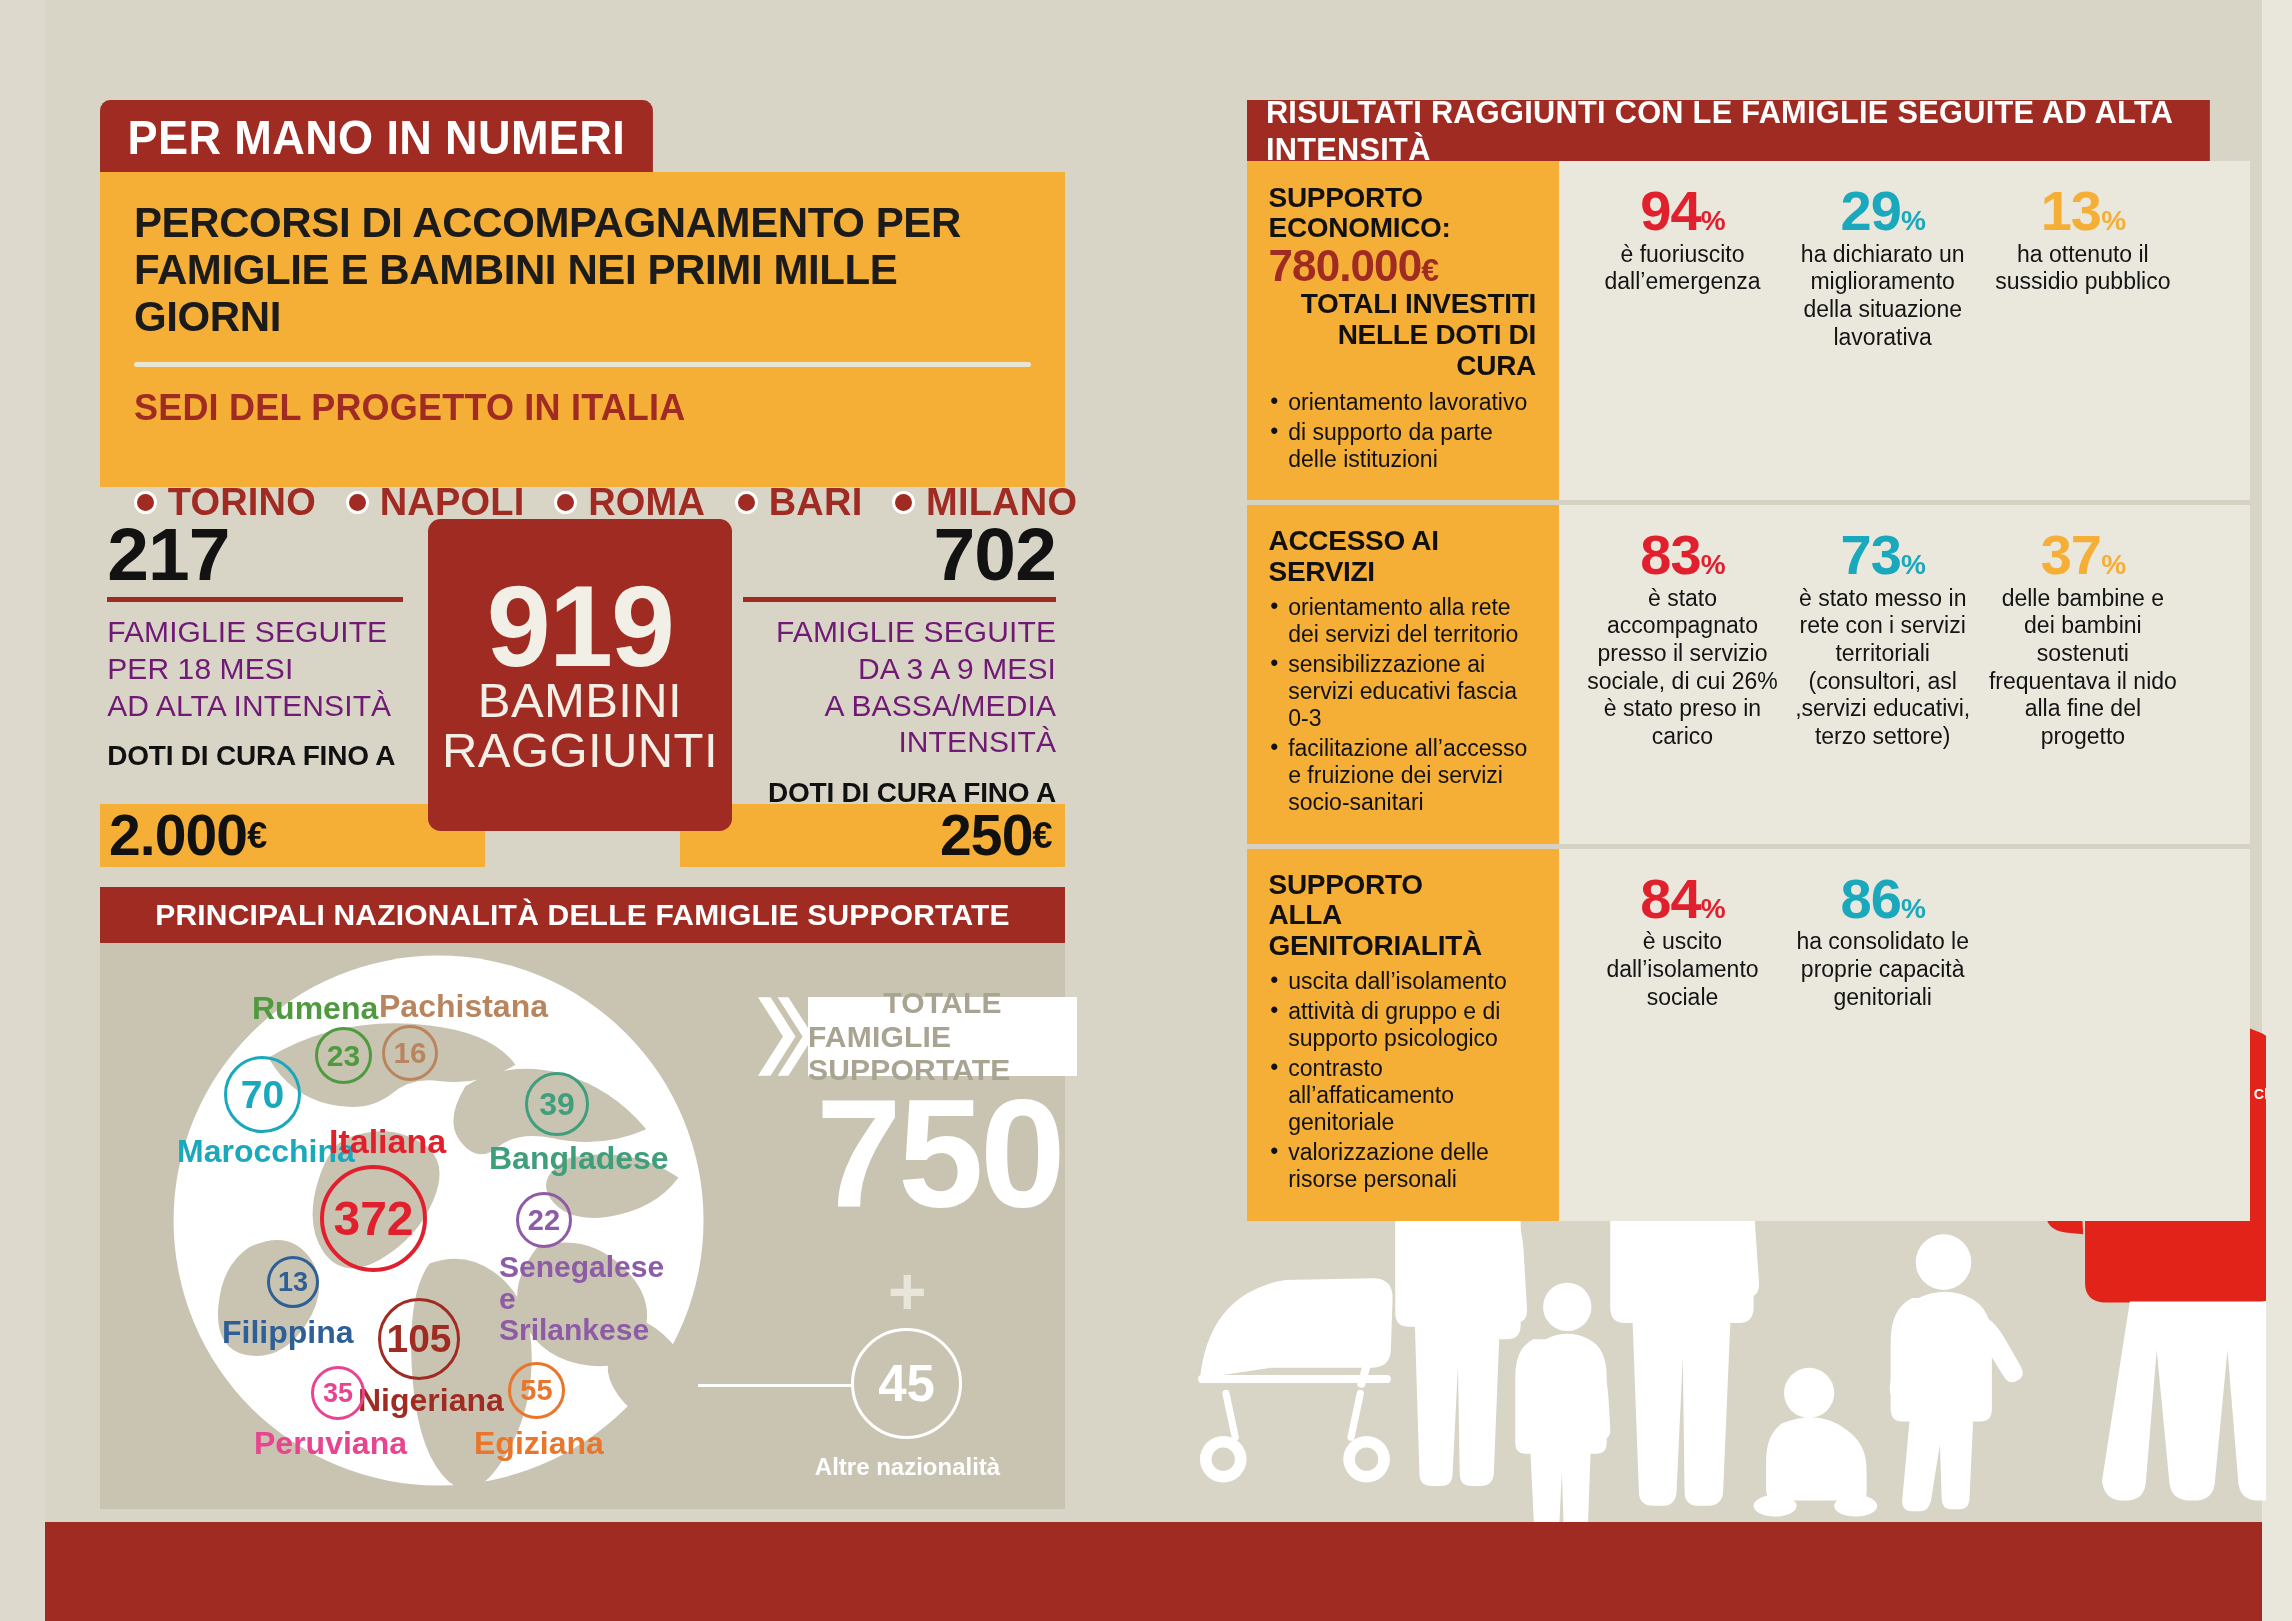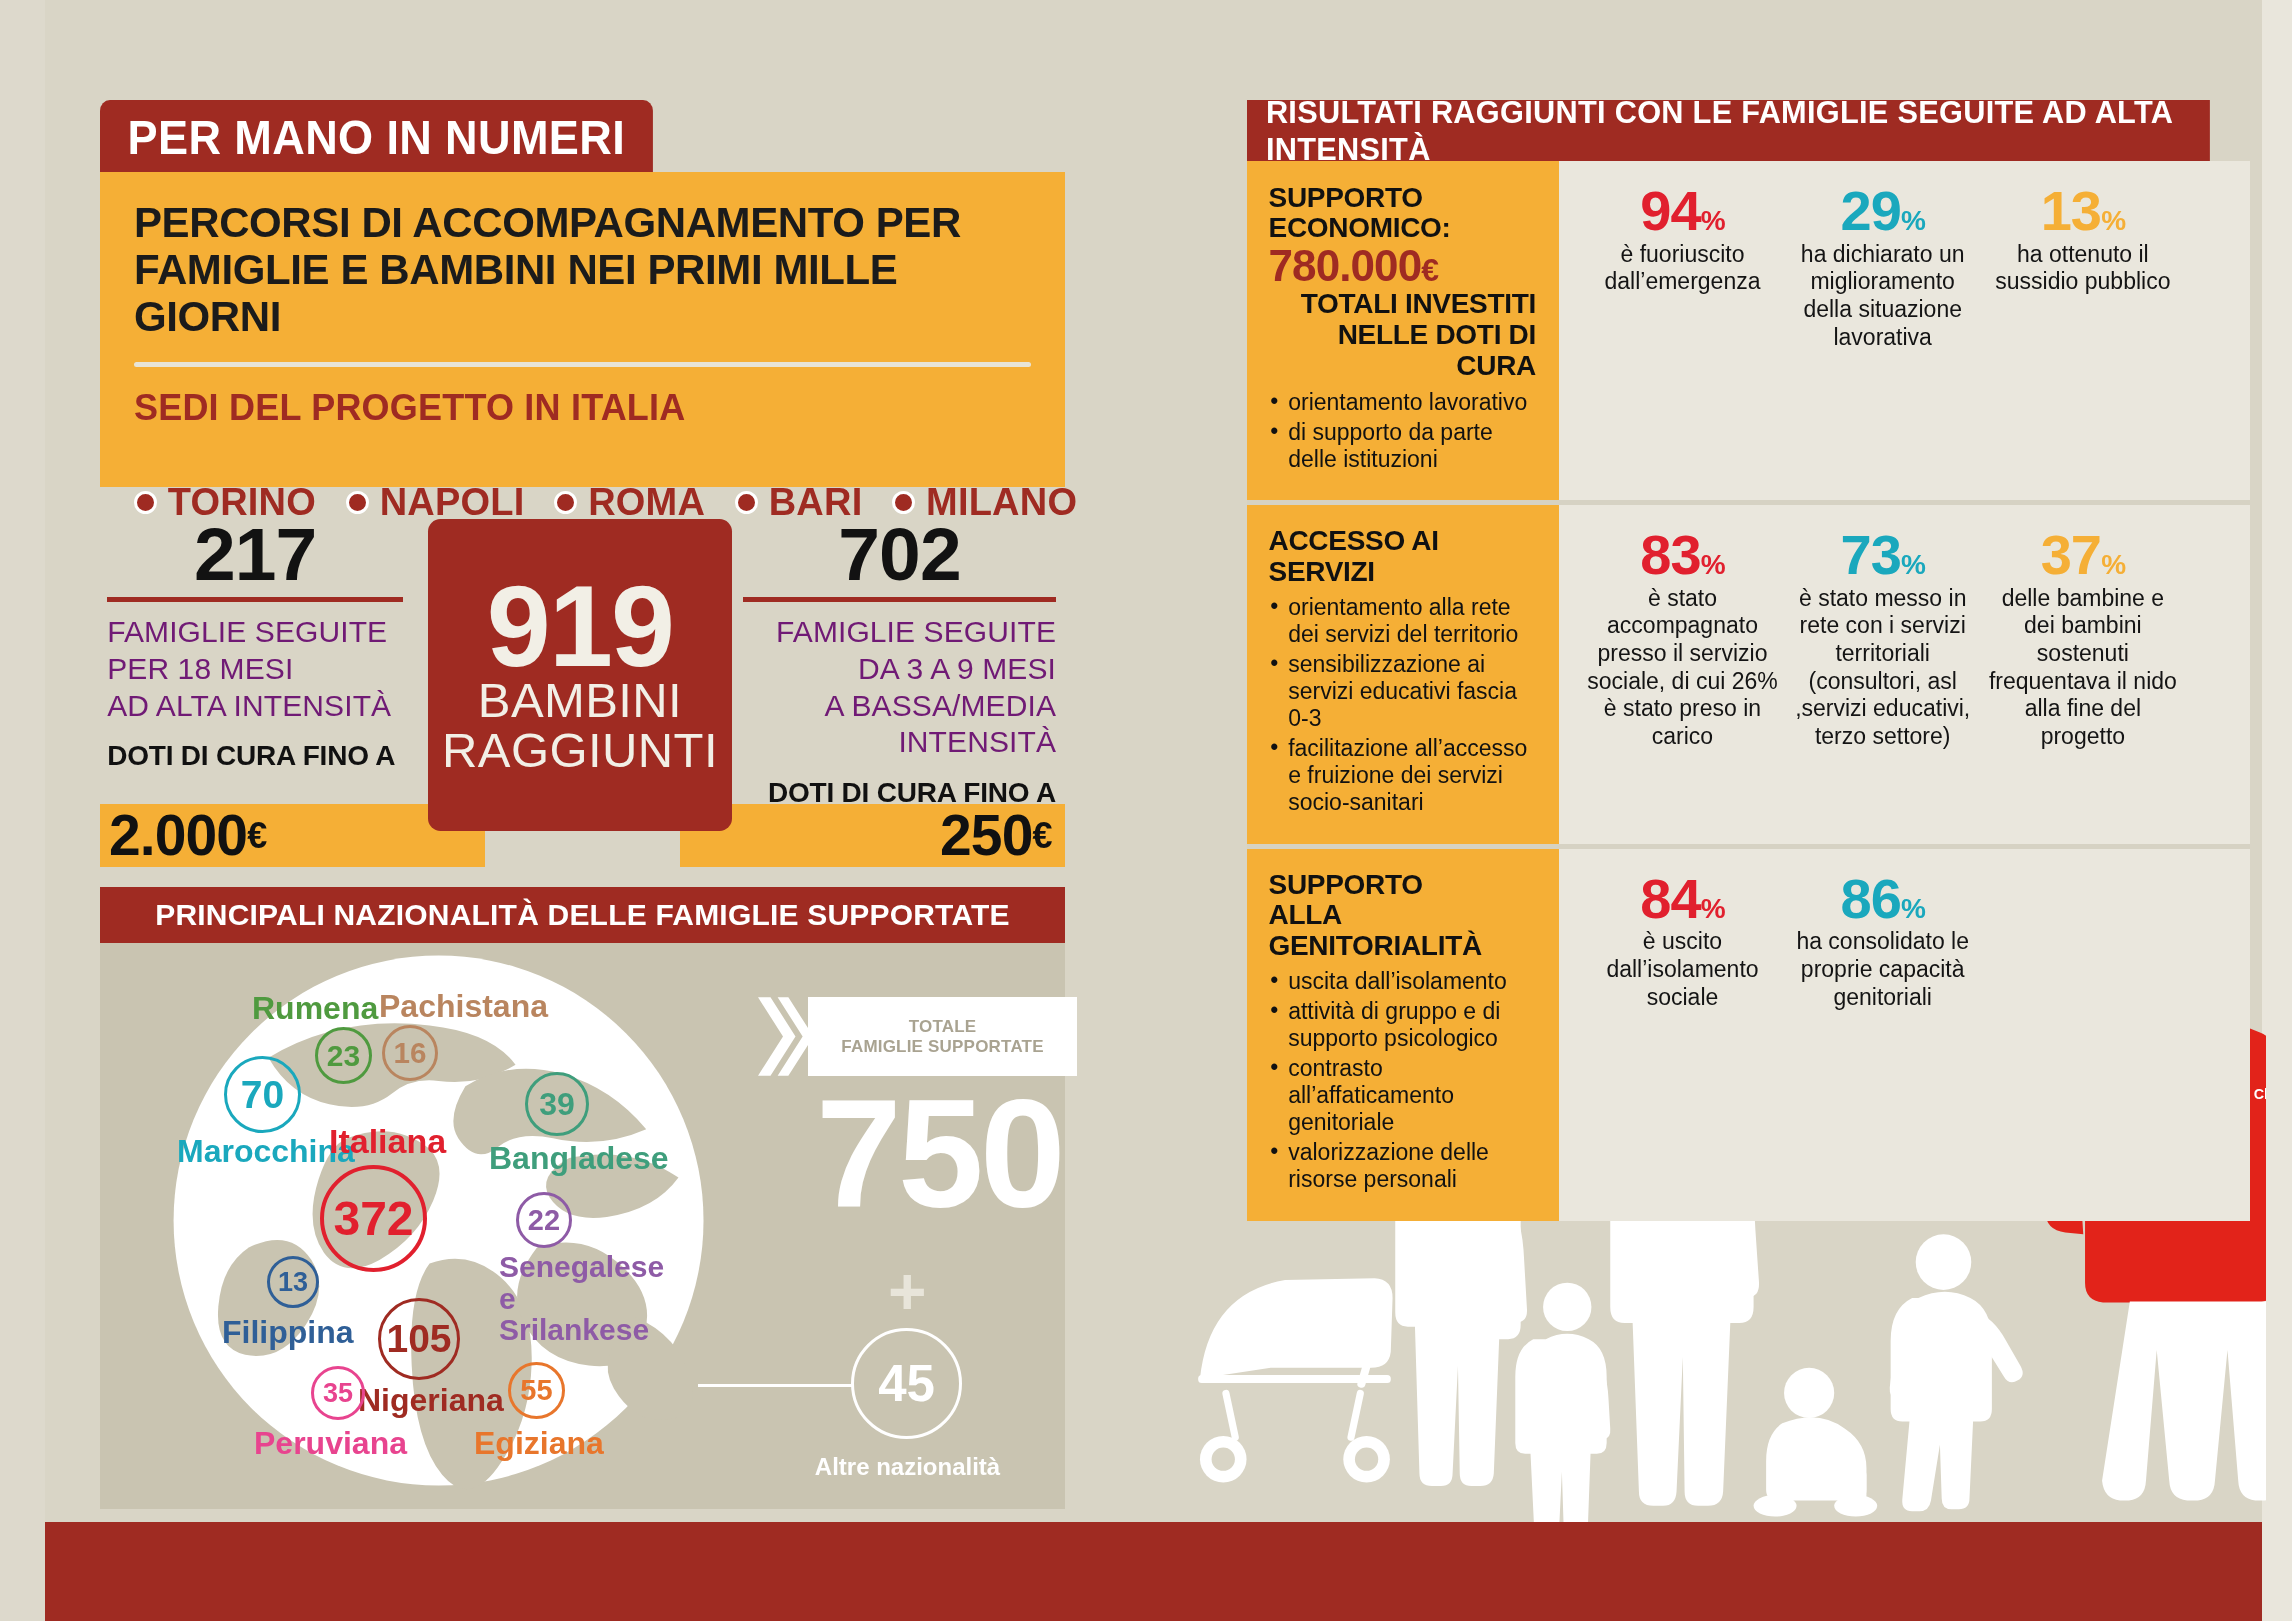--- a/index.html
+++ b/index.html
@@ -55,21 +55,21 @@
     width: 23px; height: 23px; border-radius: 50%;
     background: #9f2b22; border: 3.6px solid #ffffff;
   }
   .city .nm { font-size: 38px; color: #9f2b22; font-weight: 600; letter-spacing: 0.2px; }
 
   
   .stats { position: absolute; left: 100px; top: 519px; width: 965px; height: 340px; }
   .stat-col { position: absolute; top: 0; width: 296px; }
   .stat-left { left: 7.2px; text-align: left; }
   .stat-right { right: 9px; text-align: right; width: 313px; }
-  .stat-num { font-size: 75px; font-weight: bold; color: #121212; line-height: .95; letter-spacing: -0.9px; text-align: center;}
+  .stat-num { font-size: 75px; font-weight: bold; color: #121212; line-height: .95; letter-spacing: -0.9px;}
   .stat-rule { height: 4.5px; background: #9f2b22; margin: 7.2px 0 12.5px 0; }
   .stat-desc { font-size: 30px; line-height: 1.22; color: #701a75; letter-spacing: 0.1px; }
   .stat-doti { font-size: 28px; font-weight: bold; color: #111; margin-top: 16px; letter-spacing: -0.2px;}
   .euro-band {
     position: absolute; top: 285px; height: 63px; background: #f5af36;
     display: flex; align-items: center;
   }
   .euro-left { left: 0; width: 385px; justify-content: flex-start; padding-left: 9px;}
   .euro-right { right: 0; width: 385px; justify-content: flex-end; padding-right: 12.5px;}
   .euro-val { font-size: 57px; font-weight: bold; color: #111; line-height: 1; letter-spacing:-0.9px;}
@@ -97,21 +97,21 @@
   }
   .globe-stage { position: relative; width: 100%; height: 567px; }
   .globe-svg { position: absolute; left: 34px; top: 9px; }
   .bub { position: absolute; border-radius: 50%; display: flex; align-items: center; justify-content: center;
          font-weight: bold; background: transparent; }
   .lbl { position: absolute; font-weight: bold; white-space: nowrap; }
   .totale-wrap { position: absolute; left: 708px; top: 54px; width: 269px;}
   .totale-flag {
     position: relative; width: 269px; height: 79px; background: #ffffff;
     display: flex; flex-direction: column; align-items: center; justify-content: center;
-    color: #a9a391; font-weight: bold; font-size: 17px; line-height: 1.12; letter-spacing:0.2px;
+    color: #a9a391; font-weight: bold; font-size: 30px; line-height: 1.12; letter-spacing:0.2px;
   }
   .flag-notch {
     position: absolute; left: -50px; top: 0; width: 50px; height: 79px;
   }
   .big750 {
     position: absolute; left: 716px; top: 134px;
     font-size: 154px; font-weight: bold; color: #ffffff; line-height: 1;
     letter-spacing: -3.6px;
   }
   .plus-sign {

